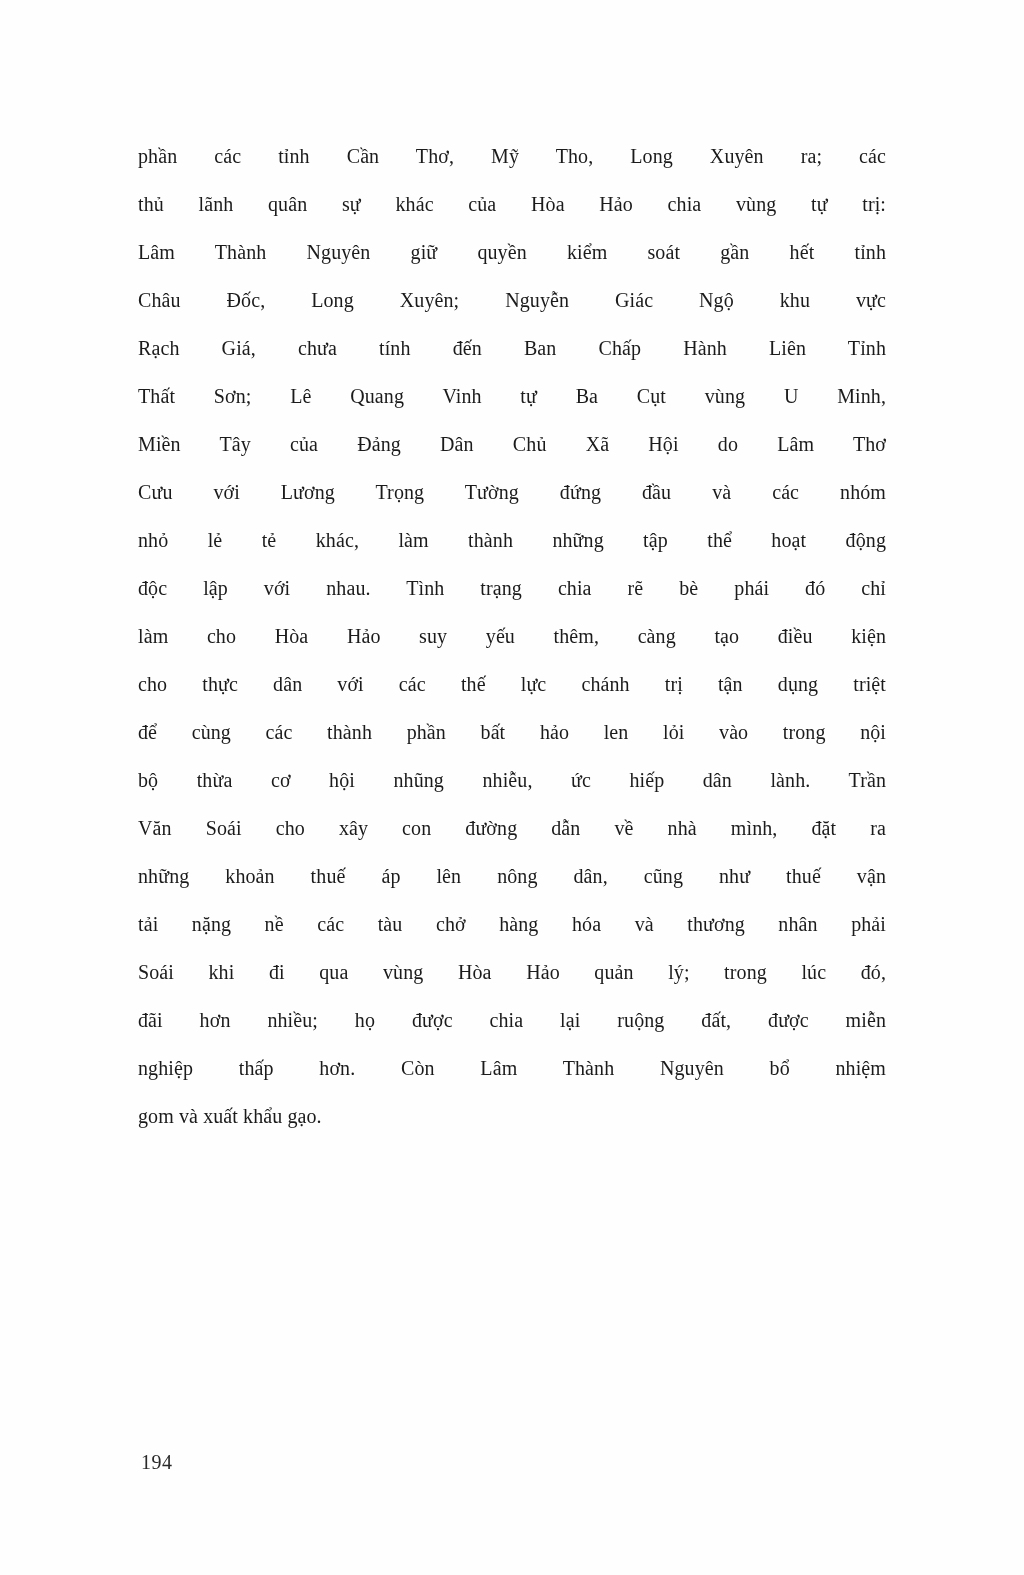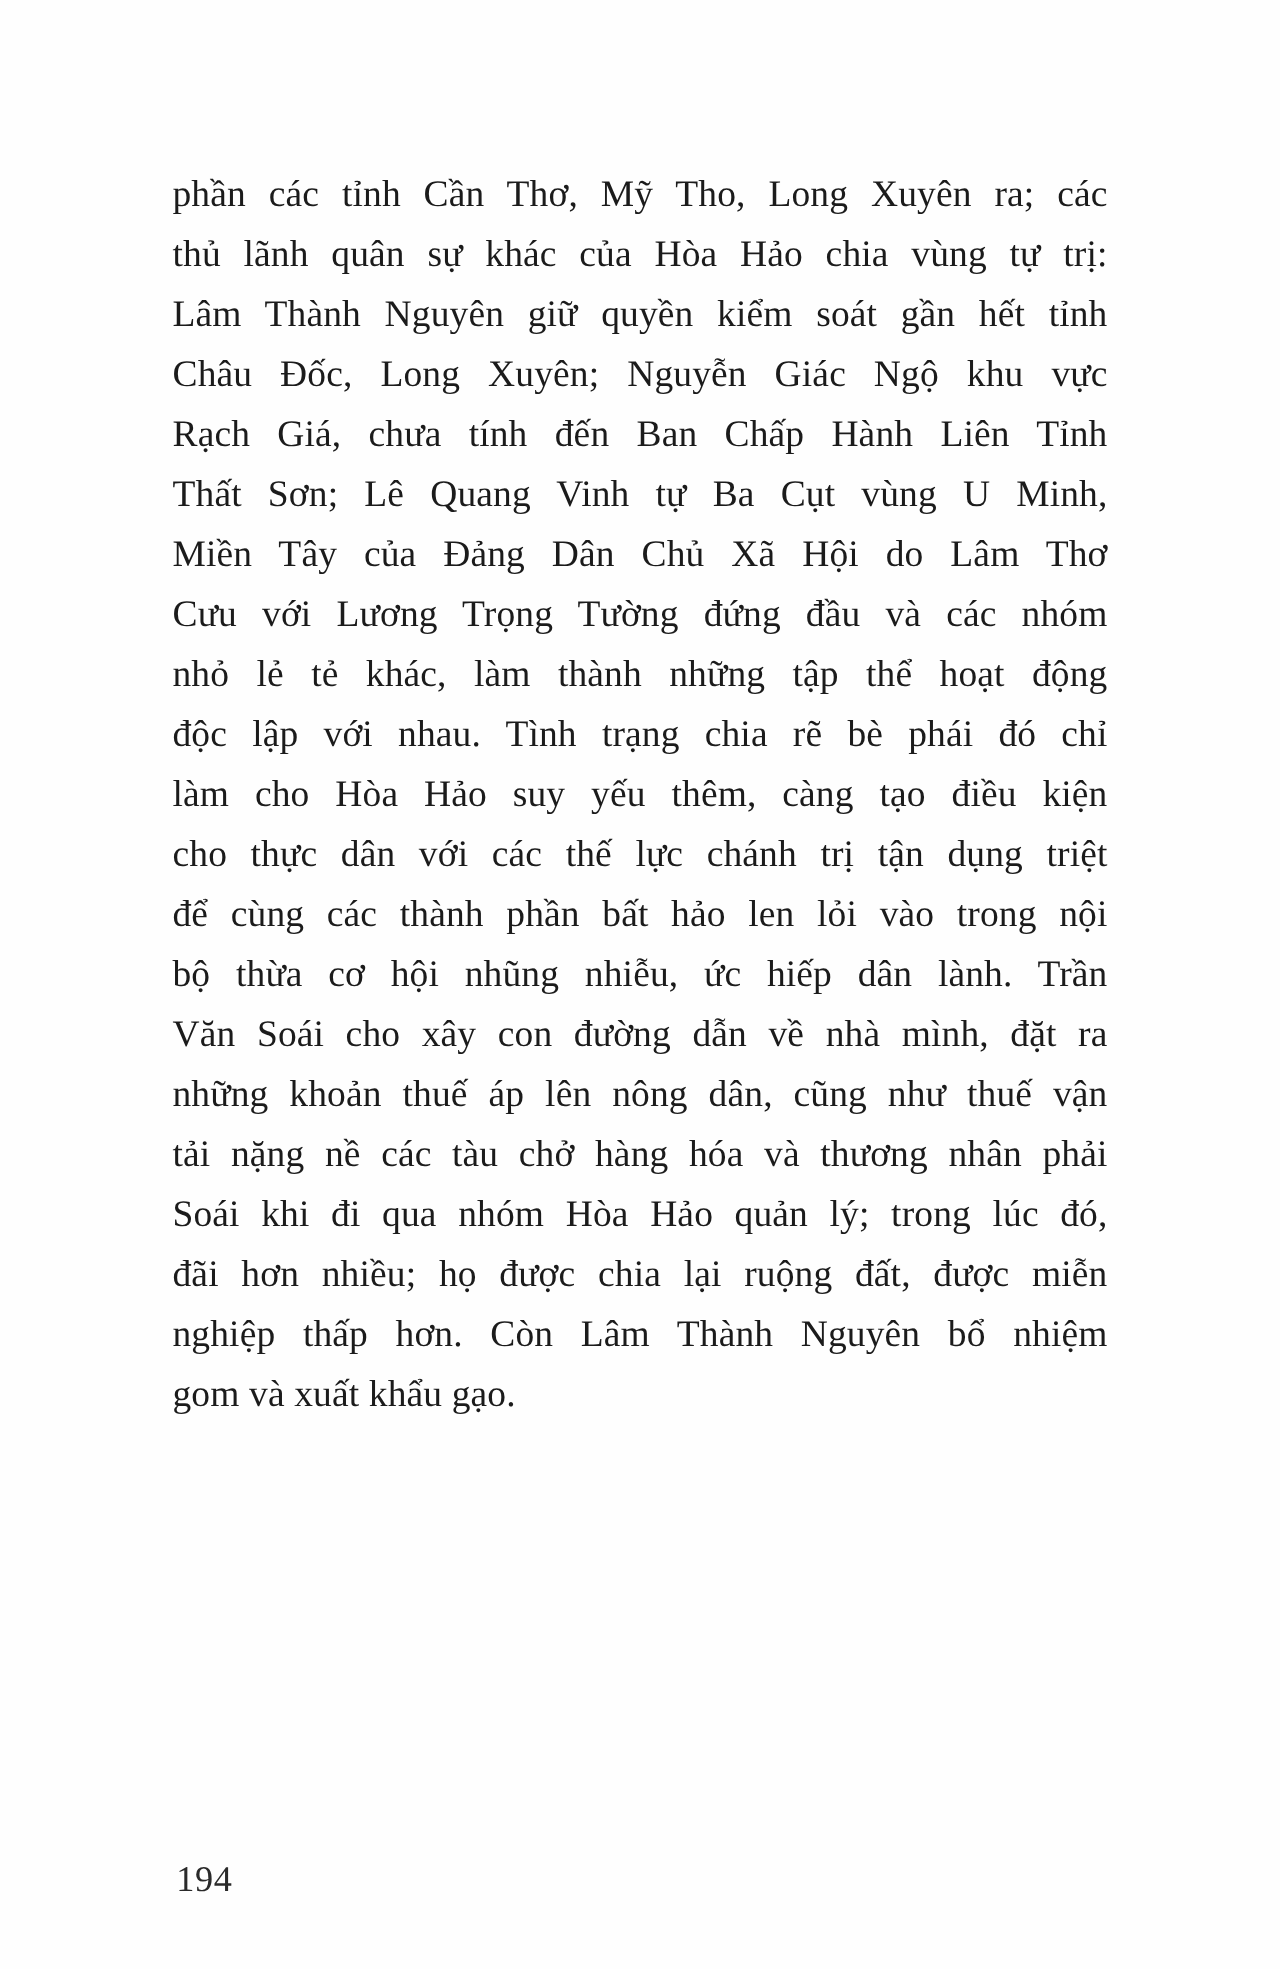--- a/index.html
+++ b/index.html
@@ -21,41 +21,40 @@
     background: #fefefe;
     overflow: hidden;
   }
   .text-block {
     position: absolute;
     left: 138px;
     top: 132px;
     width: 748px;
   }
   .line {
-    font-size: 30px;
+    font-size: 20px;
     line-height: 48px;
     height: 48px;
     white-space: normal;
     text-align: justify;
     text-align-last: justify;
     letter-spacing: 0.1px;
   }
   .line.last {
     text-align: right;
     text-align-last: left;
   }
   .page-number {
     position: absolute;
     left: 141px;
     top: 1442px;
-    font-size: 29px;
+    font-size: 20px;
     line-height: 40px;
     color: #2a2a2a;
     letter-spacing: 0.5px;
-    margin-top: 42px;
   }
 </style>
 </head>
 <body>
 
 <div class="page">
   <div class="text-block">
     <div class="line">phần các tỉnh Cần Thơ, Mỹ Tho, Long Xuyên ra; các</div>
     <div class="line">thủ lãnh quân sự khác của Hòa Hảo chia vùng tự trị:</div>
     <div class="line">Lâm Thành Nguyên giữ quyền kiểm soát gần hết tỉnh</div>
@@ -66,19 +65,19 @@
     <div class="line">Cưu với Lương Trọng Tường đứng đầu và các nhóm</div>
     <div class="line">nhỏ lẻ tẻ khác, làm thành những tập thể hoạt động</div>
     <div class="line">độc lập với nhau. Tình trạng chia rẽ bè phái đó chỉ</div>
     <div class="line">làm cho Hòa Hảo suy yếu thêm, càng tạo điều kiện</div>
     <div class="line">cho thực dân với các thế lực chánh trị tận dụng triệt</div>
     <div class="line">để cùng các thành phần bất hảo len lỏi vào trong nội</div>
     <div class="line">bộ thừa cơ hội nhũng nhiễu, ức hiếp dân lành. Trần</div>
     <div class="line">Văn Soái cho xây con đường dẫn về nhà mình, đặt ra</div>
     <div class="line">những khoản thuế áp lên nông dân, cũng như thuế vận</div>
     <div class="line">tải nặng nề các tàu chở hàng hóa và thương nhân phải</div>
-    <div class="line">Soái khi đi qua nhóm Hòa Hảo quản lý; trong lúc đó,</div>
+    <div class="line">Soái khi đi qua vùng Hòa Hảo quản lý; trong lúc đó,</div>
     <div class="line">đãi hơn nhiều; họ được chia lại ruộng đất, được miễn</div>
     <div class="line">nghiệp thấp hơn. Còn Lâm Thành Nguyên bổ nhiệm</div>
     <div class="line last">gom và xuất khẩu gạo.</div>
   </div>
   <div class="page-number">194</div>
 </div>
 
 </body></html>

